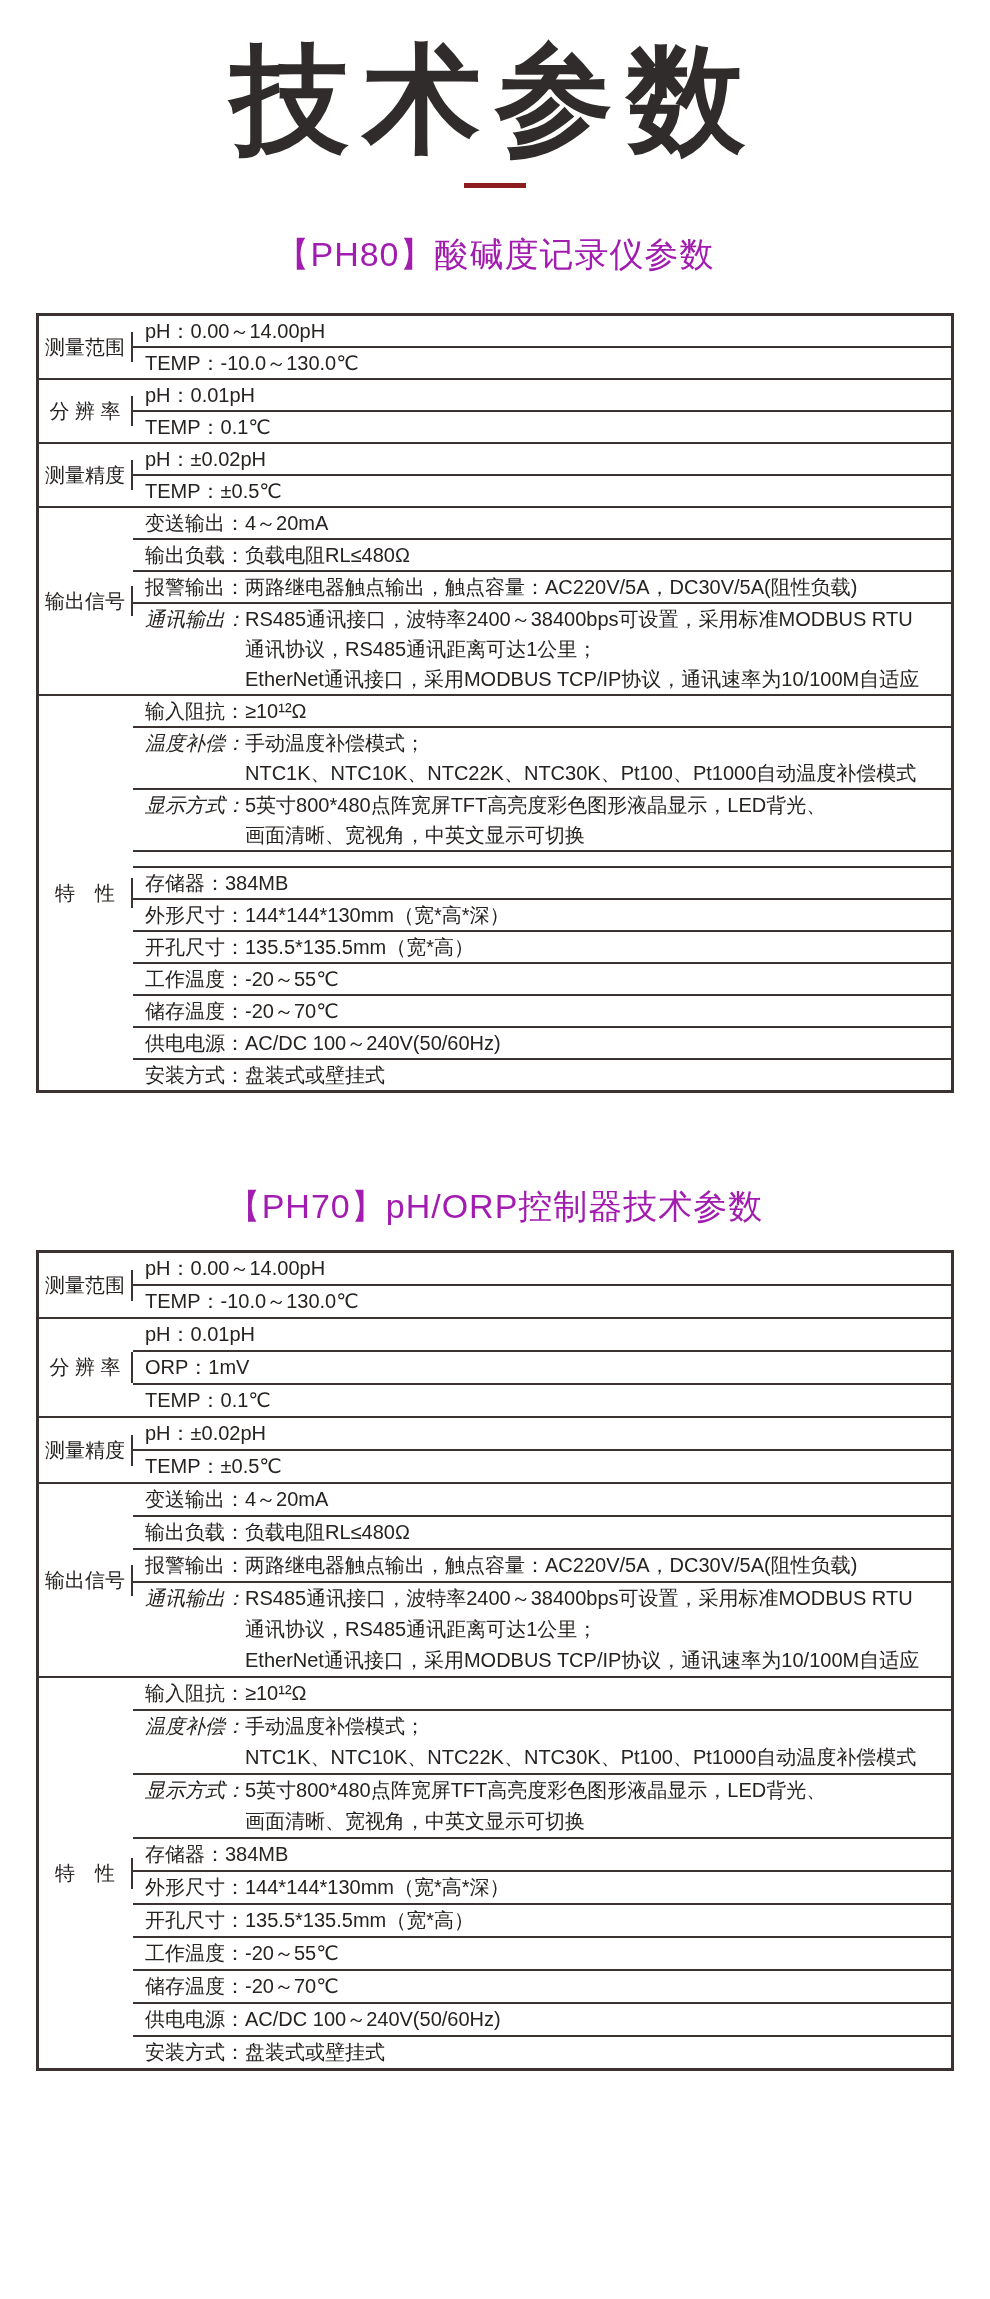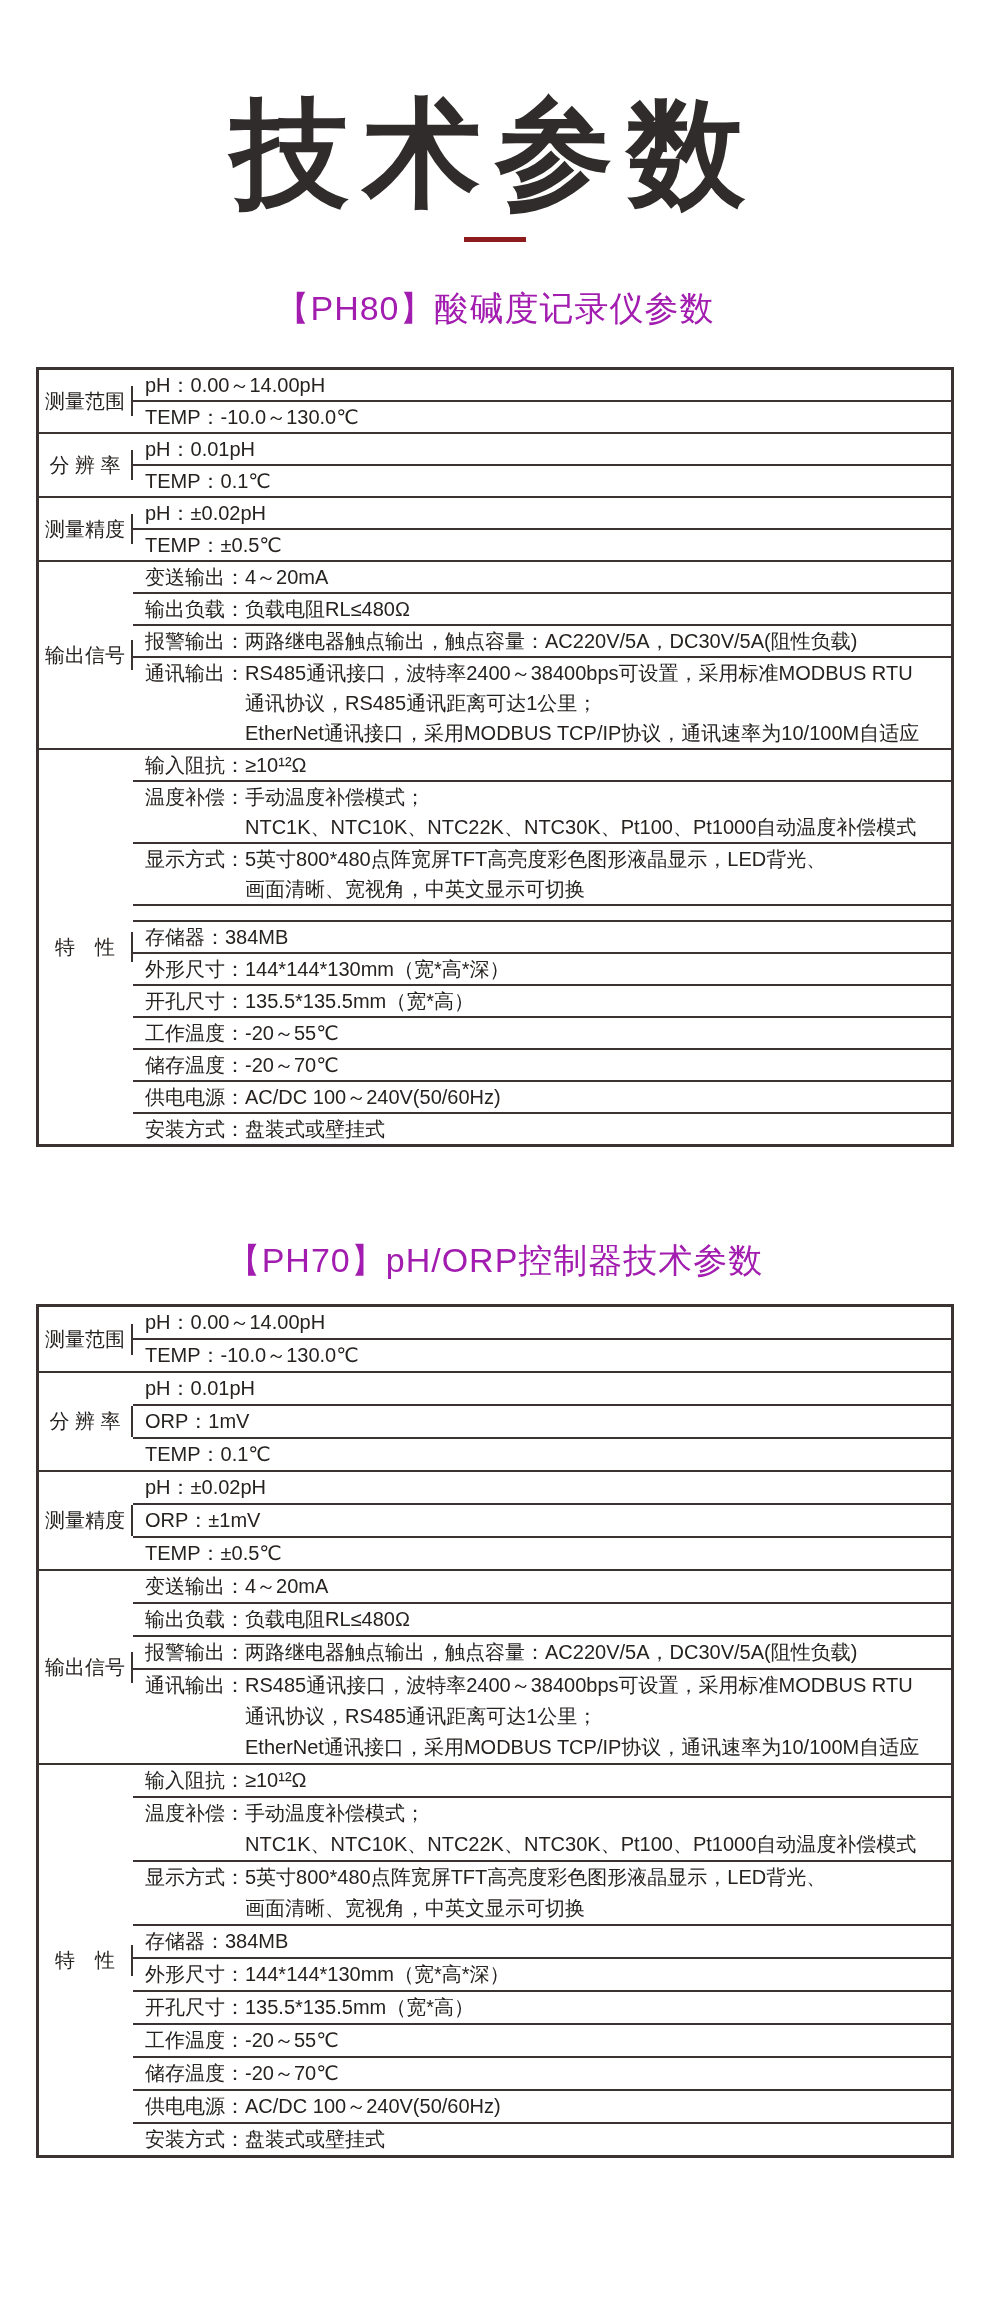--- a/index.html
+++ b/index.html
@@ -2,21 +2,21 @@
 <html><head>
 <meta charset="utf-8">
 <style>
   html,body{margin:0;padding:0;}
   body{
     width:990px;height:2299px;background:#ffffff;
     font-family:"Liberation Sans","DejaVu Sans",sans-serif;
     color:#262220;overflow:hidden;
   }
   .page-title{
-    margin:94px 0 0;text-align:center;
+    margin:40px 0 0;text-align:center;
     font-size:118px;line-height:118px;font-weight:900;
     color:#302c2b;letter-spacing:14px;
   }
   .accent-bar{width:62px;height:5px;margin:25px auto 0;}
   .section-heading{
     margin:46px 0 0;text-align:center;
     font-size:34px;line-height:40px;font-weight:500;
     color:#a21caf;letter-spacing:1px;
   }
   .section-heading.second{margin-top:93px;}
@@ -34,21 +34,21 @@
   }
   .gbody{flex:1;min-width:0;}
   .cell{
     border-top:2px solid #3a3331;font-size:20px;font-weight:500;
     padding:0 10px 0 12px;overflow:hidden;white-space:nowrap;
   }
   .gbody .cell:first-child{border-top:none;}
   .t1 .cell,.t1 .glabel{line-height:30px;}
   .t2 .cell,.t2 .glabel{line-height:31px;}
   .multi{display:flex;}
-  .mlabel{flex:0 0 auto;white-space:pre;}
+  .mlabel{flex:0 0 auto;white-space:pre;font-style:italic;}
   .mbody{flex:1;min-width:0;}
   .mbody div{white-space:nowrap;overflow:hidden;}
   .itbl{
     border-collapse:collapse;table-layout:fixed;
     width:calc(100% - 10px);margin:4px 4px 10px 4px;
   }
   .itbl td{
     border:2px solid #3a3331;text-align:center;
     font-size:20px;line-height:28px;padding:0;font-weight:500;
     overflow:hidden;white-space:nowrap;
@@ -151,21 +151,20 @@
     <div class="gbody">
       <div class="cell">pH：0.01pH</div>
       <div class="cell">ORP：1mV</div>
       <div class="cell">TEMP：0.1℃</div>
     </div>
   </div>
   <div class="group">
     <div class="glabel">测量精度</div>
     <div class="gbody">
       <div class="cell">pH：±0.02pH</div>
-      <div class="cell">ORP：±1mV</div>
       <div class="cell">TEMP：±0.5℃</div>
     </div>
   </div>
   <div class="group">
     <div class="glabel">输出信号</div>
     <div class="gbody">
       <div class="cell">变送输出：4～20mA</div>
       <div class="cell">输出负载：负载电阻RL≤480Ω</div>
       <div class="cell">报警输出：两路继电器触点输出，触点容量：AC220V/5A，DC30V/5A(阻性负载)</div>
       <div class="cell multi">

